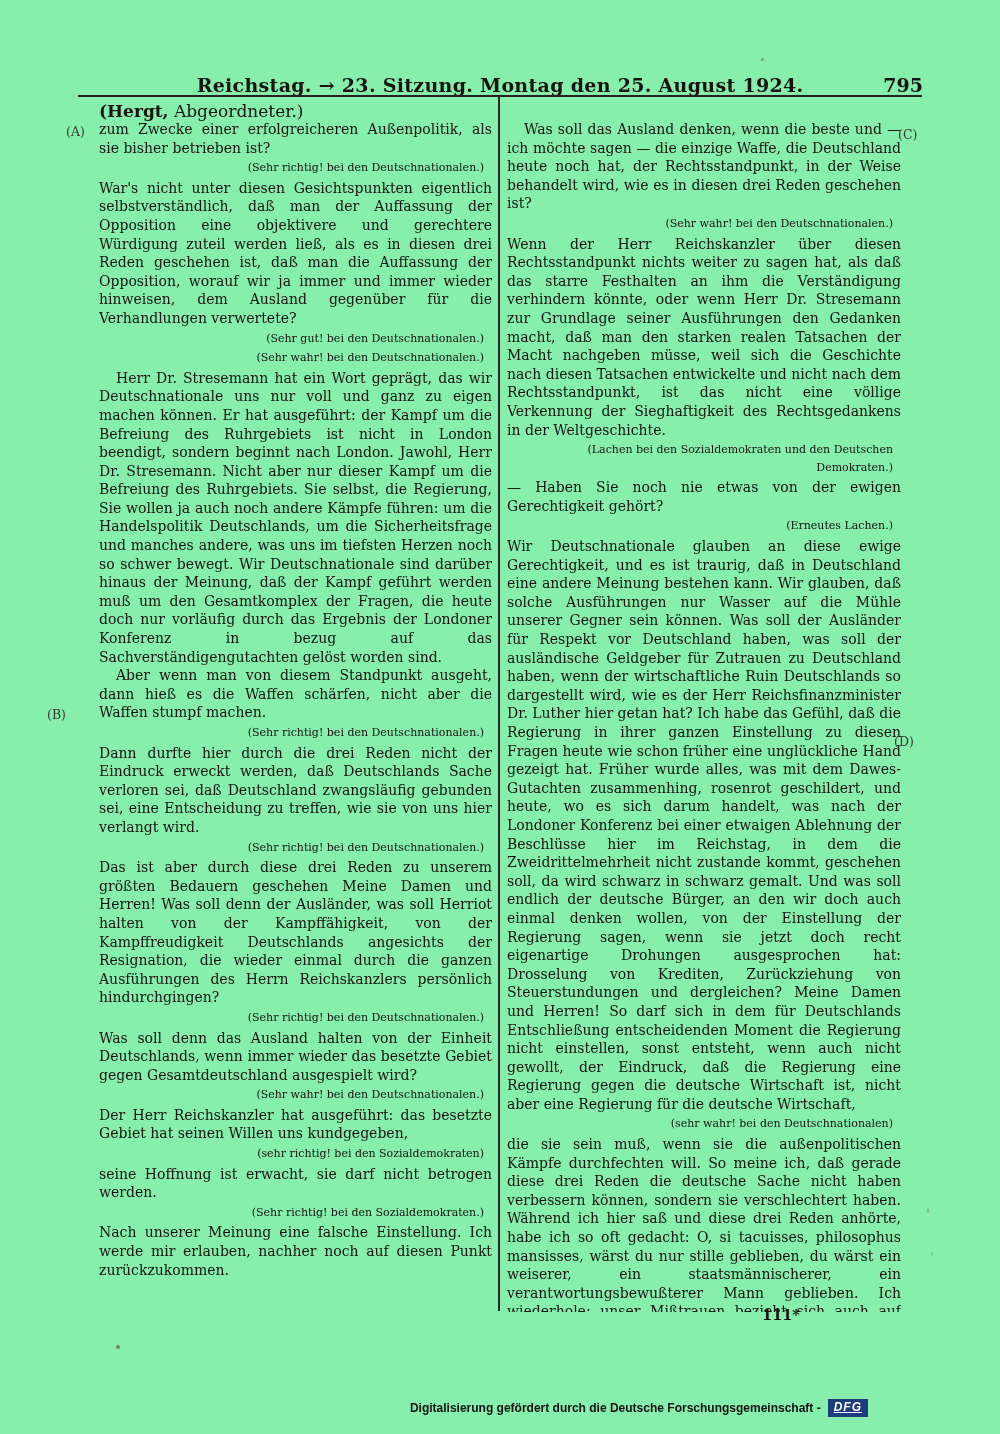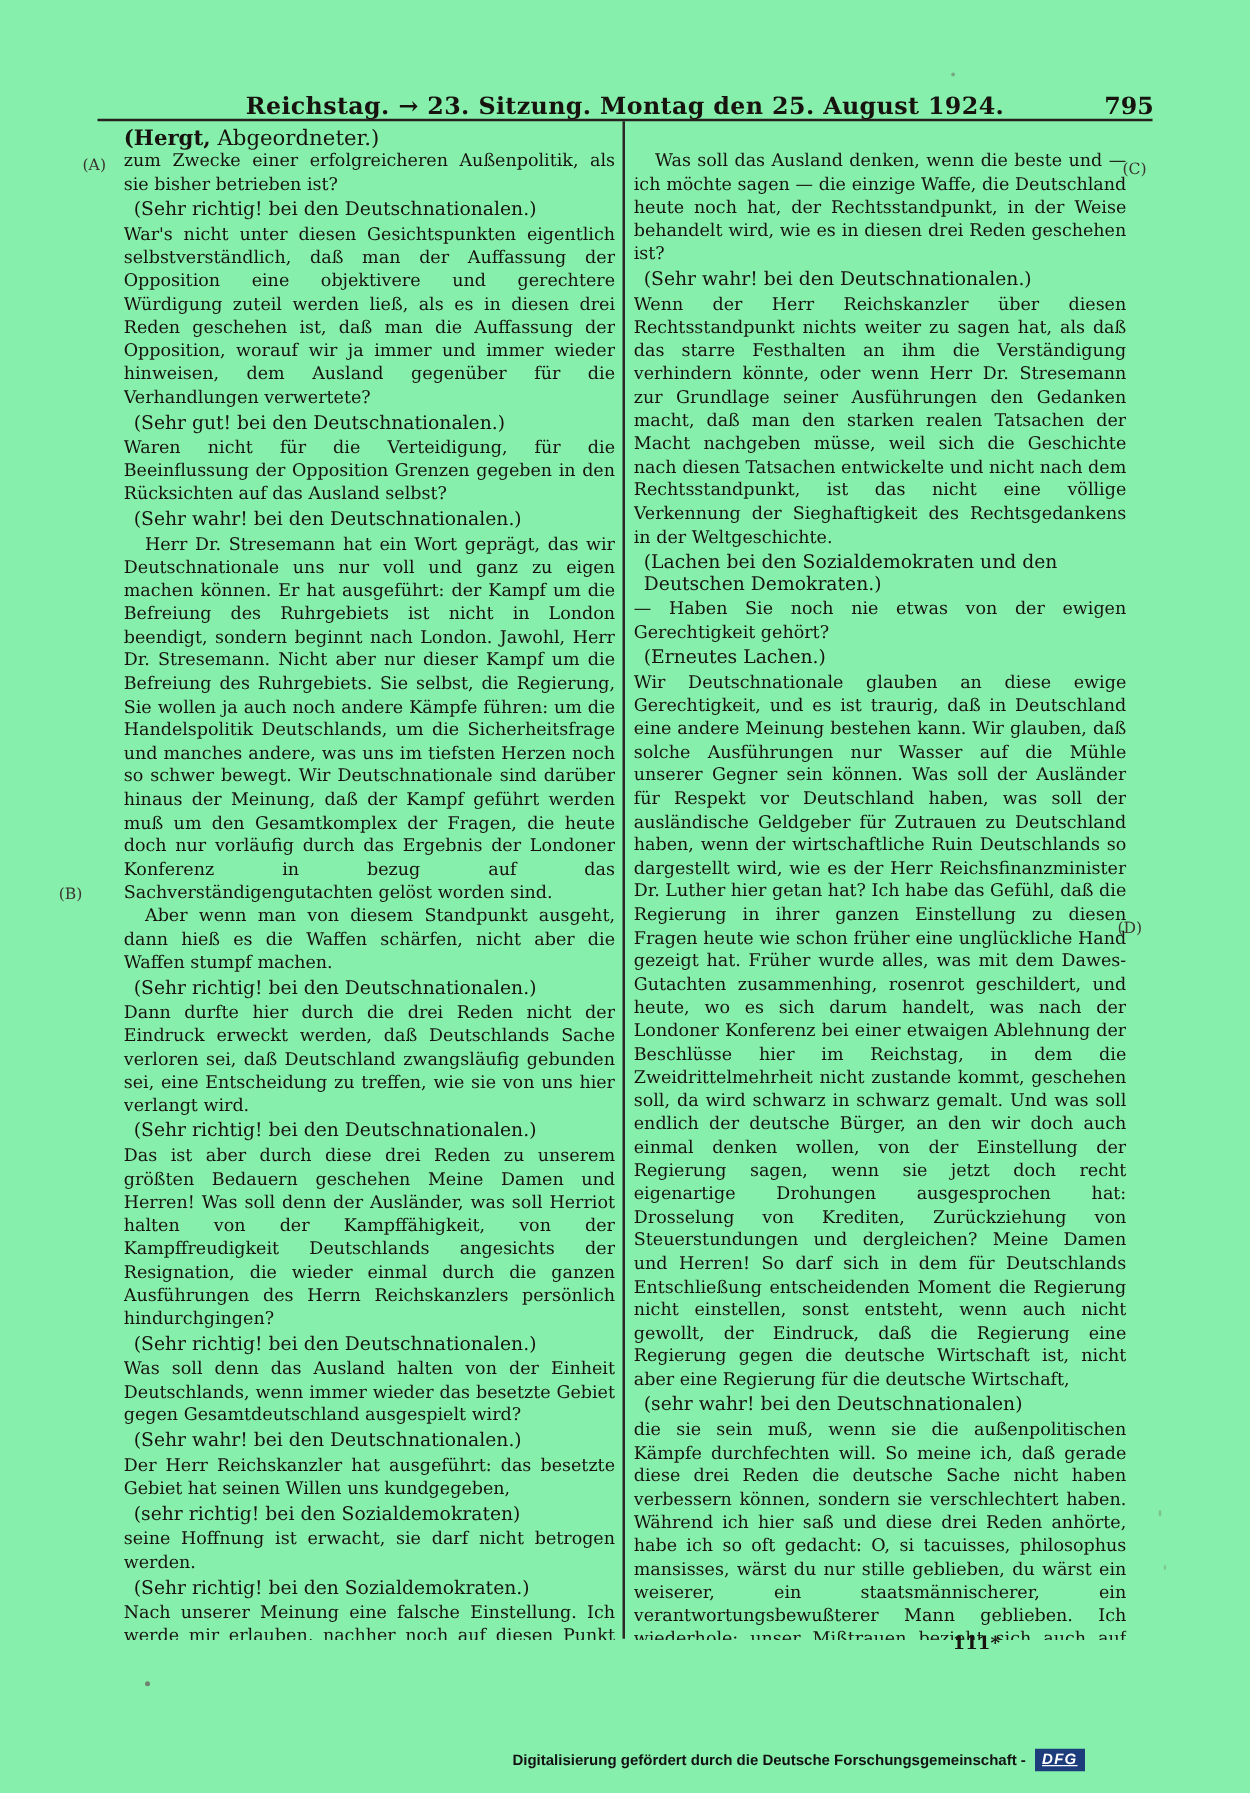--- a/index.html
+++ b/index.html
@@ -39,21 +39,21 @@
     position:absolute; top:120px; height:1192px; overflow:hidden;
   }
   .col-left  { left:99px;  width:393px; }
   .col-right { left:507px; width:394px; }
   .speech {
     font-size:14px; line-height:18.6px; text-align:justify;
     hyphens:auto; -webkit-hyphens:auto;
   }
   .speech.indent { text-indent:17px; }
   .interjection {
-    font-size:15px; line-height:17.6px; text-align:left;
+    font-size:11px; line-height:17.6px; text-align:right;
     margin:2px 8px 2px 8px;
   }
   .margin-letter {
     position:absolute; font-size:12.5px; color:#3a362f;
   }
   #mlA { top:124px; left:66px; }
   #mlB { top:707px; left:47px; }
   #mlC { top:127px; left:898px; }
   #mlD { top:734px; left:894px; }
   .signature {
@@ -94,21 +94,20 @@
   <div class="margin-letter" id="mlC">(C)</div>
   <div class="margin-letter" id="mlD">(D)</div>
 
   <div class="divider"></div>
 
   <div class="col col-left">
       <div class="speech">zum Zwecke einer erfolgreicheren Außenpolitik, als sie bisher betrieben ist?</div>
       <div class="interjection">(Sehr richtig! bei den Deutschnationalen.)</div>
       <div class="speech">War's nicht unter diesen Gesichtspunkten eigentlich selbstverständlich, daß man der Auffassung der Opposition eine objektivere und gerechtere Würdigung zuteil werden ließ, als es in diesen drei Reden geschehen ist, daß man die Auffassung der Opposition, worauf wir ja immer und immer wieder hinweisen, dem Ausland gegenüber für die Verhandlungen verwertete?</div>
       <div class="interjection">(Sehr gut! bei den Deutschnationalen.)</div>
-      <div class="speech">Waren nicht für die Verteidigung, für die Beeinflussung der Opposition Grenzen gegeben in den Rücksichten auf das Ausland selbst?</div>
       <div class="interjection">(Sehr wahr! bei den Deutschnationalen.)</div>
       <div class="speech indent">Herr Dr. Stresemann hat ein Wort geprägt, das wir Deutschnationale uns nur voll und ganz zu eigen machen können. Er hat ausgeführt: der Kampf um die Befreiung des Ruhrgebiets ist nicht in London beendigt, sondern beginnt nach London. Jawohl, Herr Dr. Stresemann. Nicht aber nur dieser Kampf um die Befreiung des Ruhrgebiets. Sie selbst, die Regierung, Sie wollen ja auch noch andere Kämpfe führen: um die Handelspolitik Deutschlands, um die Sicherheitsfrage und manches andere, was uns im tiefsten Herzen noch so schwer bewegt. Wir Deutschnationale sind darüber hinaus der Meinung, daß der Kampf geführt werden muß um den Gesamtkomplex der Fragen, die heute doch nur vorläufig durch das Ergebnis der Londoner Konferenz in bezug auf das Sachverständigengutachten gelöst worden sind.</div>
       <div class="speech indent">Aber wenn man von diesem Standpunkt ausgeht, dann hieß es die Waffen schärfen, nicht aber die Waffen stumpf machen.</div>
       <div class="interjection">(Sehr richtig! bei den Deutschnationalen.)</div>
       <div class="speech">Dann durfte hier durch die drei Reden nicht der Eindruck erweckt werden, daß Deutschlands Sache verloren sei, daß Deutschland zwangsläufig gebunden sei, eine Entscheidung zu treffen, wie sie von uns hier verlangt wird.</div>
       <div class="interjection">(Sehr richtig! bei den Deutschnationalen.)</div>
       <div class="speech">Das ist aber durch diese drei Reden zu unserem größten Bedauern geschehen  Meine Damen und Herren! Was soll denn der Ausländer, was soll Herriot halten von der Kampffähigkeit, von der Kampffreudigkeit Deutschlands angesichts der Resignation, die wieder einmal durch die ganzen Ausführungen des Herrn Reichskanzlers persönlich hindurchgingen?</div>
       <div class="interjection">(Sehr richtig! bei den Deutschnationalen.)</div>
       <div class="speech">Was soll denn das Ausland halten von der Einheit Deutschlands, wenn immer wieder das besetzte Gebiet gegen Gesamtdeutschland ausgespielt wird?</div>
       <div class="interjection">(Sehr wahr! bei den Deutschnationalen.)</div>

